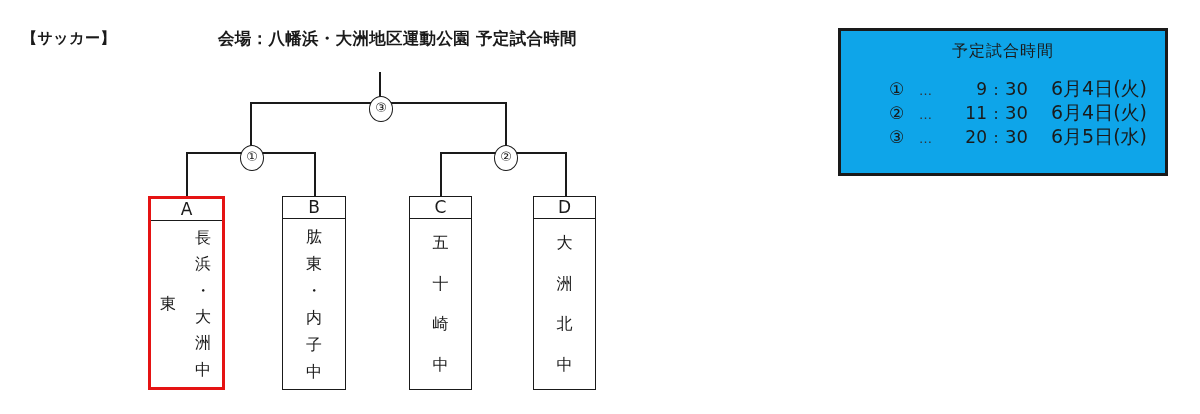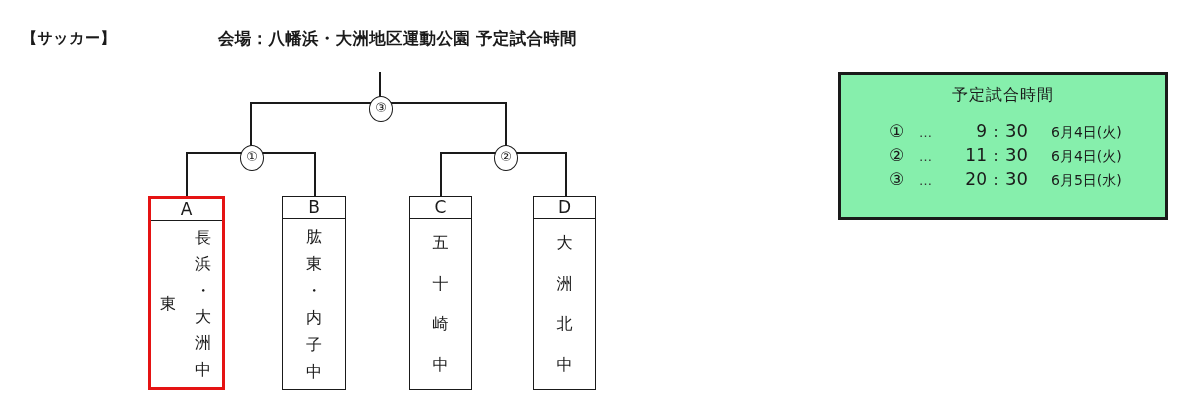--- a/index.html
+++ b/index.html
@@ -130,23 +130,22 @@
   }
 
   
   .schedule-box {
     position: absolute;
     left: 838px;
     top: 28px;
     width: 330px;
     height: 148px;
     border: 3px solid #1a1a1a;
-    background: #86efac;
+    background: #0ea5e9;
     box-sizing: border-box;
-    margin-top: 44px;
   }
   .schedule-title {
     text-align: center;
     font-size: 16px;
     font-weight: 500;
     margin-top: 10px;
     letter-spacing: 1px;
   }
   .schedule-rows {
     margin-top: 14px;
@@ -177,21 +176,21 @@
   .sr-colon {
     width: 18px;
     text-align: center;
     font-size: 15px;
   }
   .sr-min {
     width: 42px;
     font-size: 18px;
   }
   .sr-date {
-    font-size: 14px;
+    font-size: 19px;
     padding-left: 4px;
     text-align: right;
   }
 </style>
 </head>
 <body>
 
 <div id="page">
 
   <div class="sport-title">【サッカー】</div>

